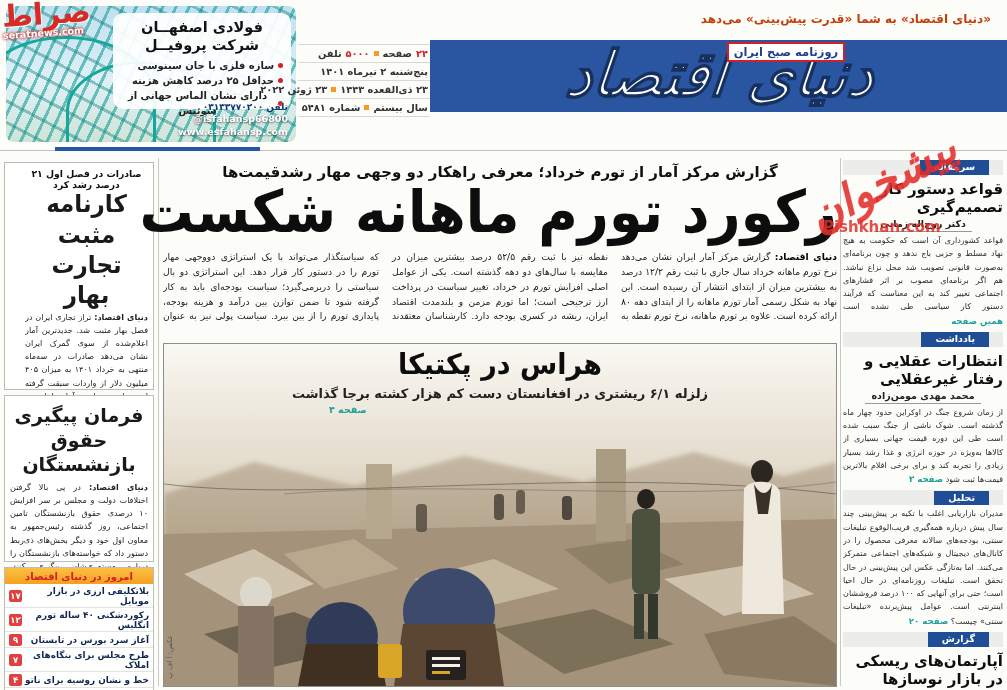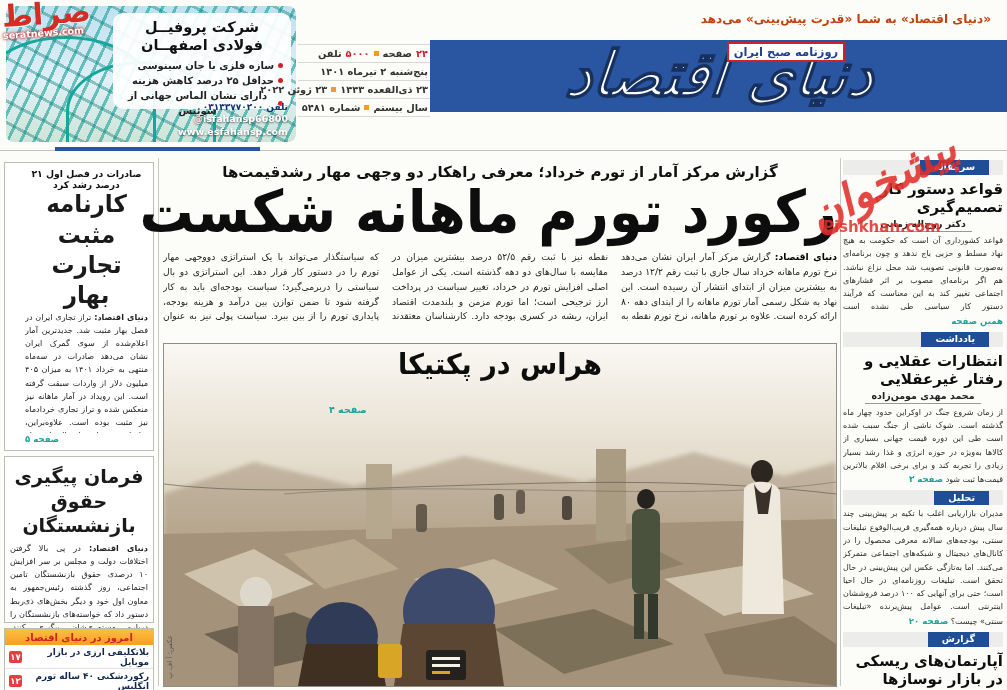--- a/index.html
+++ b/index.html
@@ -162,22 +162,22 @@
     </div>
   </div>
 
   <div class="ad">
     <div class="ad-truss1"></div>
     <div class="ad-truss2"></div>
     <div class="ad-arc" style="left:-30px; top:30px; width:180px; height:120px;"></div>
     <div class="ad-arc" style="left:60px; top:55px; width:150px; height:100px;"></div>
     <div class="ad-panel">
       <div class="ad-title">
+        <div>فولادی اصفهــان</div>
         <div>شرکت پروفیــل</div>
-        <div>فولادی اصفهــان</div>
       </div>
       <div class="ad-bullets">
         <div class="ad-bullet">
           <span class="ad-dot"></span>
           <span>سازه فلزی با جان سینوسی</span>
         </div>
         <div class="ad-bullet">
           <span class="ad-dot"></span>
           <span>حداقل ۲۵ درصد کاهش هزینه</span>
         </div>
@@ -197,21 +197,21 @@
     <div class="serat-name">صراط</div>
     <div class="serat-site">seratnews.com</div>
   </div>
 
   <div class="header-rule"></div>
   <div class="header-rule-blue"></div>
   <div class="vdiv" style="left:158px;"></div>
   <div class="vdiv" style="left:840px;"></div>
 
   <div class="col-left">
-    <div class="lbox" style="height:289px;padding-left:20px;">
+    <div class="lbox" style="height:228px;padding-left:20px;">
       <div class="lkicker">صادرات در فصل اول ۲۱ درصد رشد کرد</div>
       <div class="ltitle1">
         <div>کارنامه مثبت</div>
         <div>تجارت بهار</div>
       </div>
       <div class="lbody h1"><b>دنیای اقتصاد:</b> <span>تراز تجاری ایران در فصل بهار مثبت شد. جدیدترین آمار اعلام‌شده از سوی گمرک ایران نشان می‌دهد صادرات در سه‌ماه منتهی به خرداد ۱۴۰۱ به میزان ۴۰۵ میلیون دلار از واردات سبقت گرفته است. این رویداد در آمار ماهانه نیز منعکس شده و تراز تجاری خردادماه نیز مثبت بوده است. علاوه‌براین، صادرات سه‌ماهه امسال از نظر ارزشی رشد ۲۱ درصدی را نسبت به بهار سال گذشته تجربه کرده و واردات نیز در همین بازه زمانی افزایش ۱۸ درصدی داشته است.</span></div>
       <span class="plink">صفحه ۵</span>
     </div>
 
     <div class="lbox" style="height:167px;">
@@ -313,20 +313,21 @@
         </g>
         <rect x="214" y="300" width="24" height="34" rx="3" fill="#d8a526"></rect>
         <g>
           <rect x="262" y="306" width="40" height="30" rx="3" fill="#1c1c1c" opacity="0.88"></rect>
           <rect x="268" y="313" width="28" height="3" fill="#f5f2ea"></rect>
           <rect x="268" y="320" width="28" height="3" fill="#f5f2ea"></rect>
           <rect x="268" y="327" width="18" height="3" fill="#d8a526"></rect>
         </g>
       </svg>
       <div class="photo-title">هراس در پکتیکا</div>
+      <div class="photo-sub">زلزله ۶/۱ ریشتری در افغانستان دست کم هزار کشته برجا گذاشت</div>
       <span class="photo-page plink">صفحه ۴</span>
       <div class="photo-credit">عکس: آ اف پ</div>
     </div>
   </div>
 
   <div class="col-right">
 
     <section class="rc-sec">
       <div class="rc-label-row">
           <span class="rc-label">سرمقاله</span>

